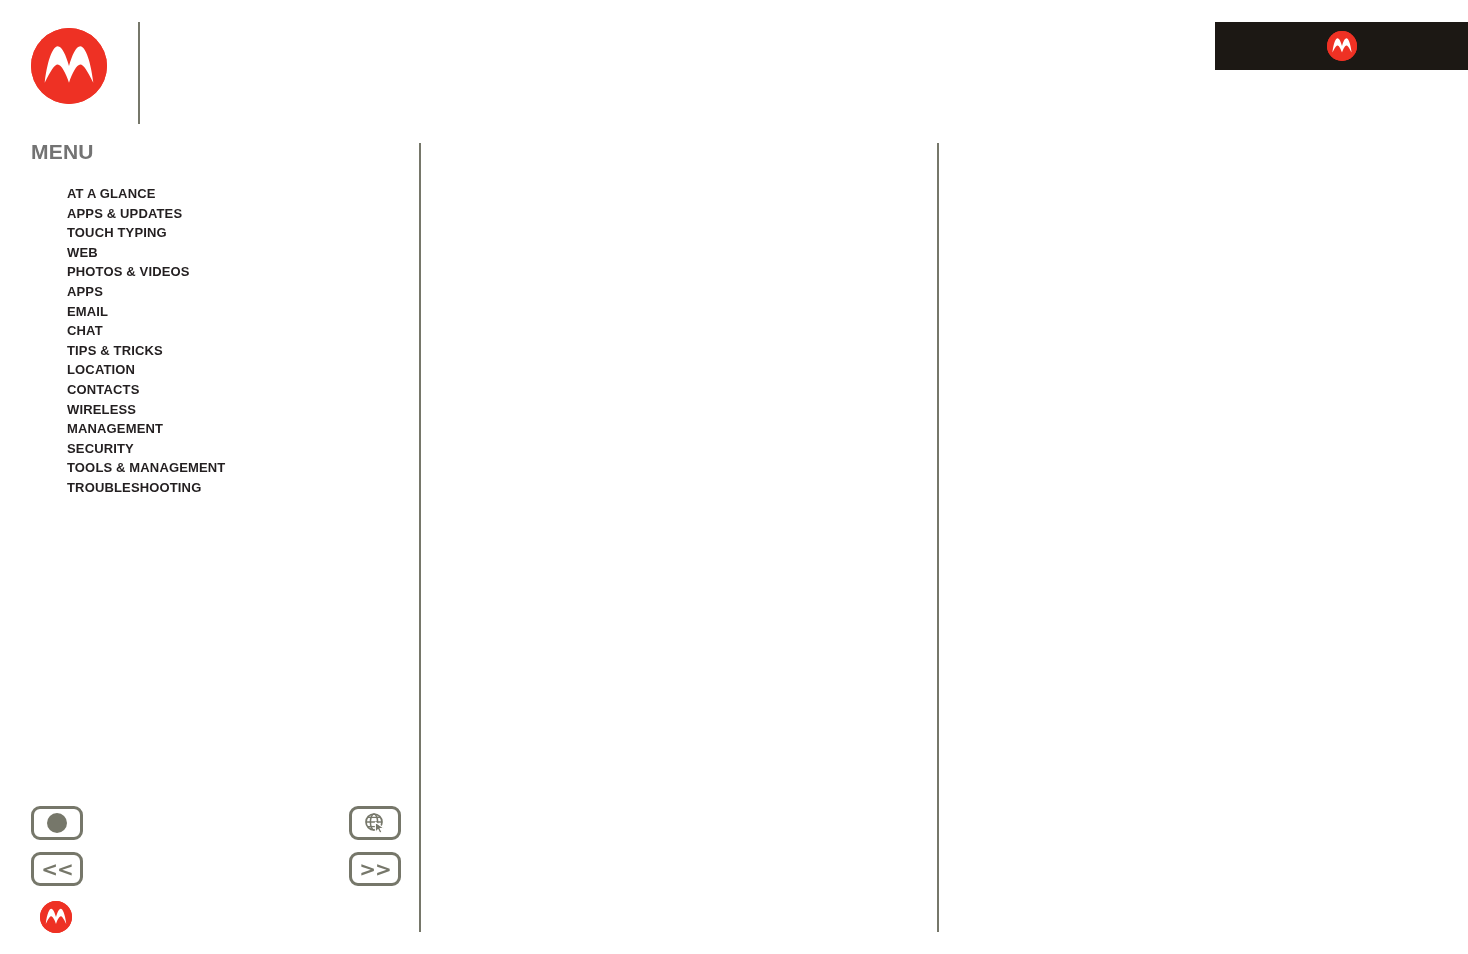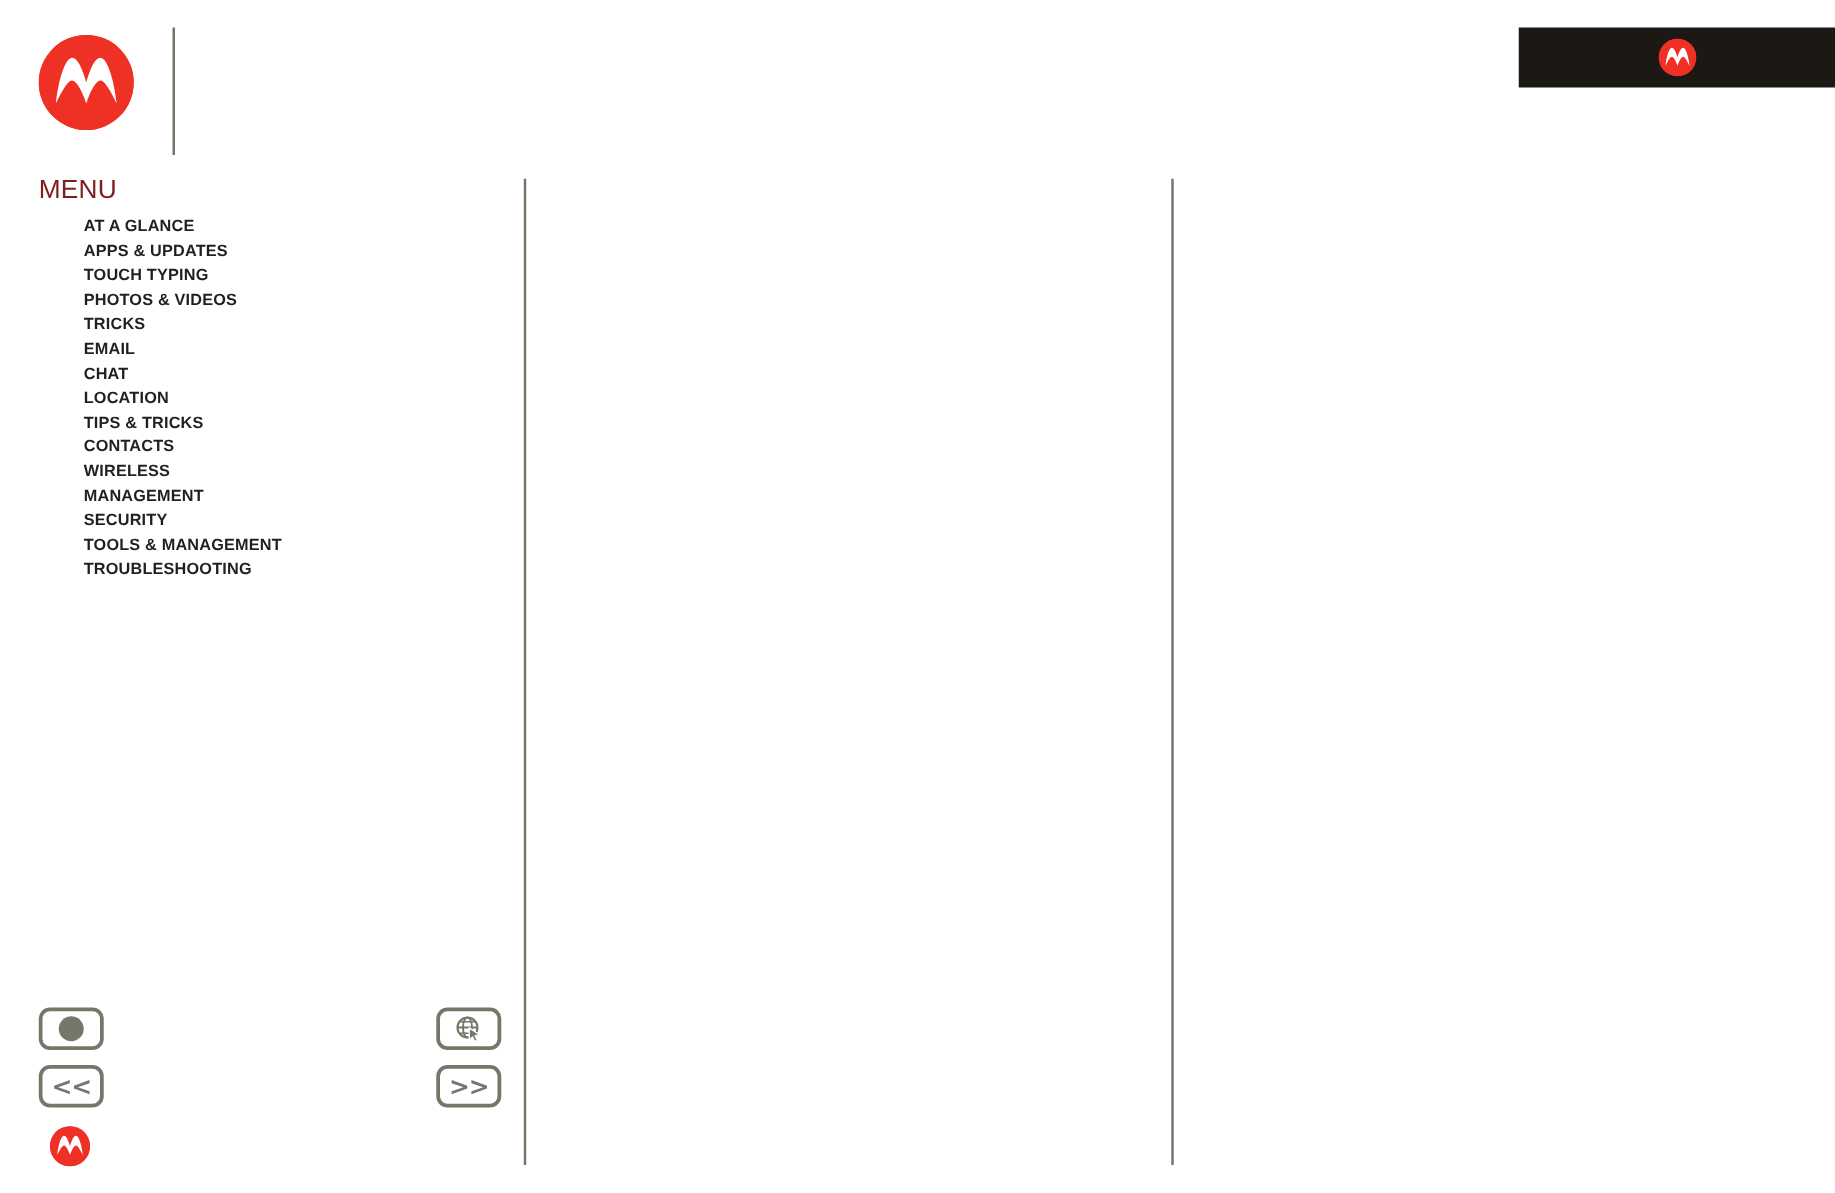--- a/index.html
+++ b/index.html
@@ -73,26 +73,26 @@
 
   
   .sidebar {
     position: absolute;
     left: 31px;
     top: 140px;
     width: 370px;
   }
 
   .menu-heading {
-    color: #7f1d1d;
+    color: #737373;
     font-size: 21px;
-    font-weight: 400;
+    font-weight: 700;
     letter-spacing: 0.2px;
     line-height: 24px;
-    margin-bottom: 7px;
+    margin-bottom: 20px;
   }
 
   .menu-list { list-style: none; }
 
   .menu-item {
     color: #231f20;
     font-size: 13px;
     font-weight: 700;
     letter-spacing: 0.15px;
     line-height: 19.6px;
@@ -162,26 +162,27 @@
   <div class="rule-v rule-header"></div>
   <div class="rule-v rule-col-one"></div>
   <div class="rule-v rule-col-two"></div>
 
   <div class="sidebar">
     <div class="menu-heading">MENU</div>
     <ul class="menu-list">
       <li class="menu-item">AT A GLANCE</li>
       <li class="menu-item">APPS &amp; UPDATES</li>
       <li class="menu-item">TOUCH TYPING</li>
+      <li class="menu-item">WEB</li>
       <li class="menu-item">PHOTOS &amp; VIDEOS</li>
-      <li class="menu-item">TRICKS</li>
+      <li class="menu-item">APPS</li>
       <li class="menu-item">EMAIL</li>
       <li class="menu-item">CHAT</li>
+      <li class="menu-item">TIPS &amp; TRICKS</li>
       <li class="menu-item">LOCATION</li>
-      <li class="menu-item">TIPS &amp; TRICKS</li>
       <li class="menu-item">CONTACTS</li>
       <li class="menu-item">WIRELESS</li>
       <li class="menu-item">MANAGEMENT</li>
       <li class="menu-item">SECURITY</li>
       <li class="menu-item">TOOLS &amp; MANAGEMENT</li>
       <li class="menu-item">TROUBLESHOOTING</li>
     </ul>
   </div>
 
   <div class="nav-btn nav-home">

